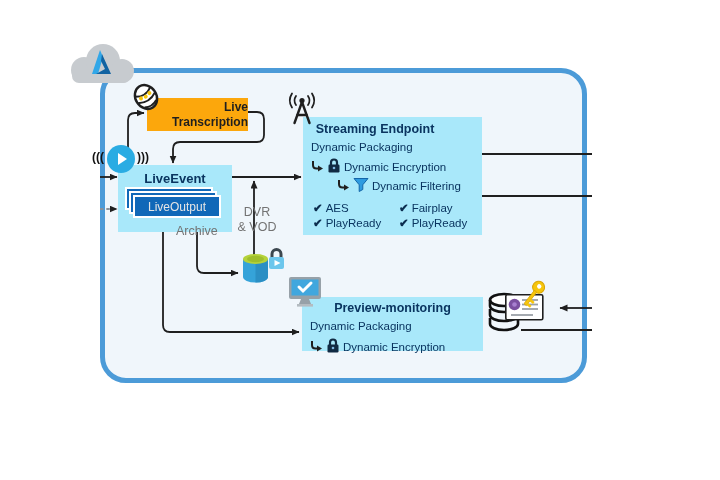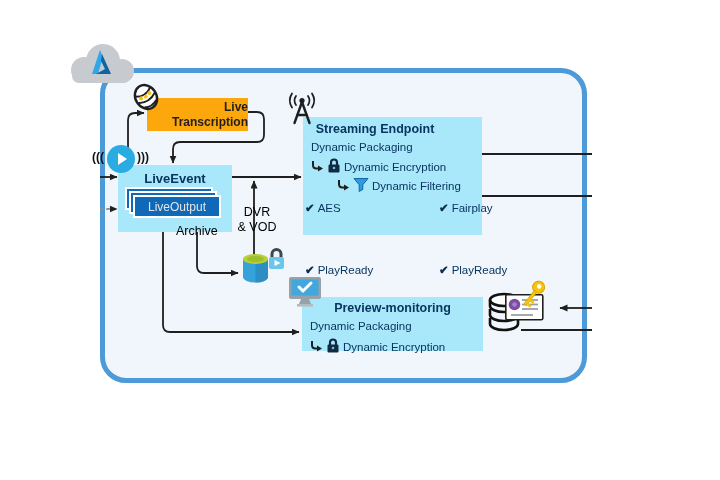--- a/index.html
+++ b/index.html
@@ -17,24 +17,24 @@
   .box-item{font-size:11.5px;color:#0A3560;white-space:nowrap;display:flex;align-items:flex-end;gap:3px;}
   .lt-box{left:147px;top:98px;width:101px;height:33px;background:#FCA70C;z-index:10;
           display:flex;flex-direction:column;justify-content:center;}
   .lt-box div{font-size:12px;font-weight:bold;color:#1F1F1F;text-align:right;line-height:1.2;}
   .le-box{left:118px;top:165px;width:114px;height:67px;}
   .le-title{left:0;top:6px;width:114px;}
   .lo-card{width:88px;height:23px;box-sizing:border-box;background:#1068B8;border:2px solid #fff;z-index:11;}
   .lo-front{display:flex;align-items:center;justify-content:center;color:#e5e5e5;font-size:12px;z-index:13;}
   .se-box{left:303px;top:117px;width:179px;height:118px;}
   .pm-box{left:302px;top:297px;width:181px;height:54px;}
-  .checks{left:2px;top:84px;display:grid;grid-template-columns:86px auto;row-gap:1px;gap:48px;}
+  .checks{left:10px;top:84px;display:grid;grid-template-columns:86px auto;row-gap:1px;}
   .check-cell{font-size:11.5px;color:#0A3560;white-space:nowrap;}
   .check-glyph{font-weight:bold;color:#0B2D4F;margin-right:3px;}
-  .plain-label{font-size:12.5px;color:#000000;line-height:1.18;z-index:12;}
+  .plain-label{font-size:12.5px;color:#737373;line-height:1.18;z-index:12;}
   .center{text-align:center;}
   .icon{z-index:15;}
   .waves{font-size:12px;font-weight:bold;color:#111;z-index:16;}
   .play-circle{left:107px;top:145px;width:28px;height:28px;border-radius:50%;background:#2AACE3;
                display:flex;align-items:center;justify-content:center;z-index:16;}
   .play-tri{width:0;height:0;border-left:9px solid #fff;border-top:6px solid transparent;
             border-bottom:6px solid transparent;margin-left:3px;}
 </style>
 </head>
 <body>

